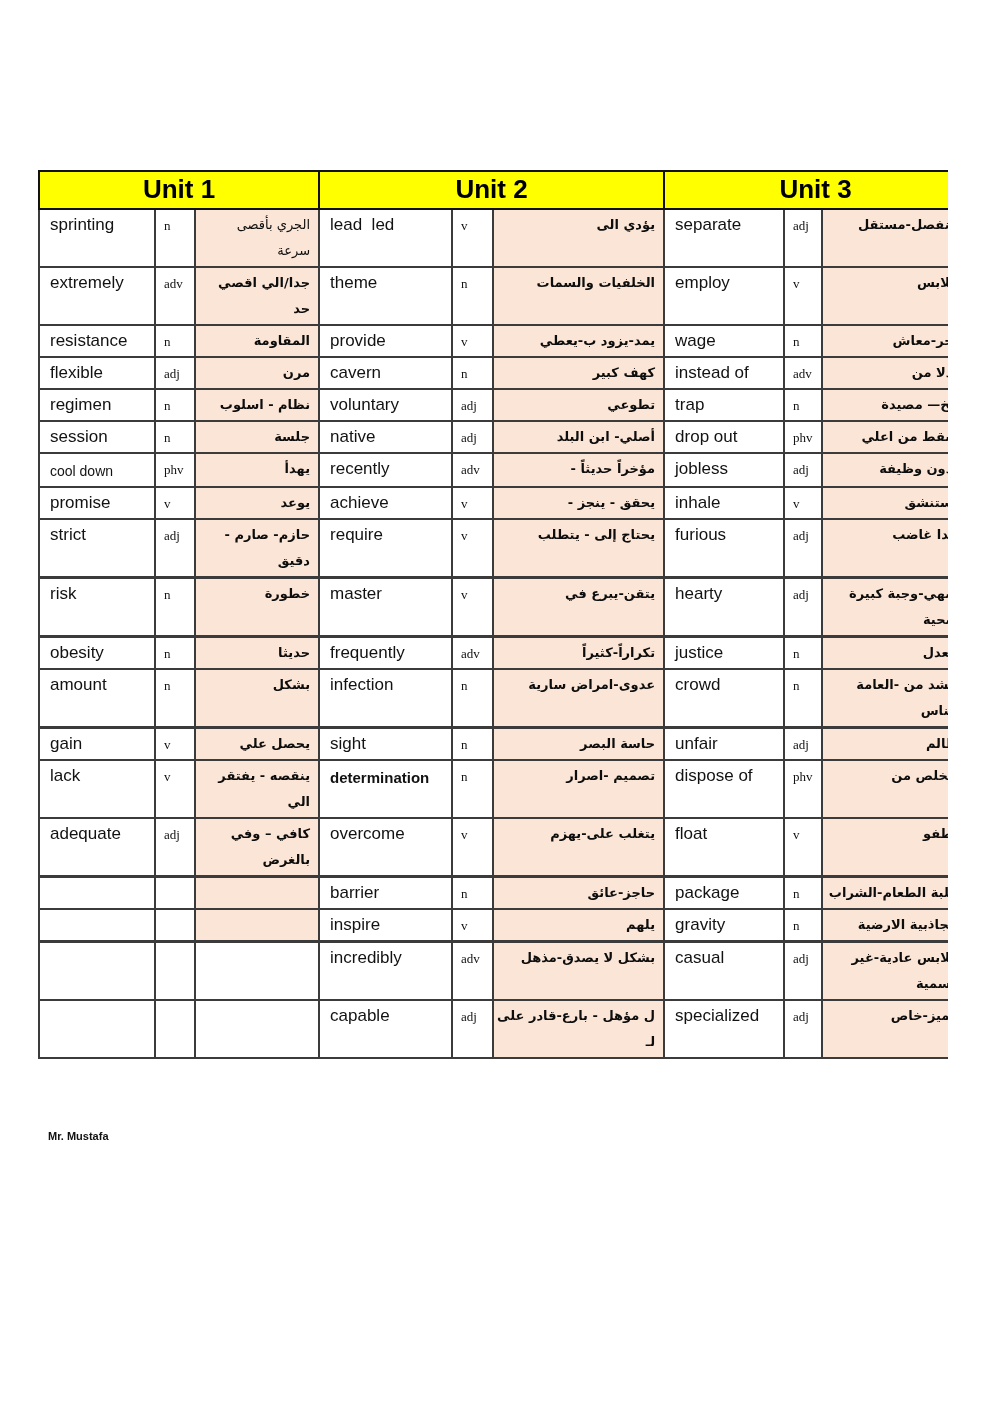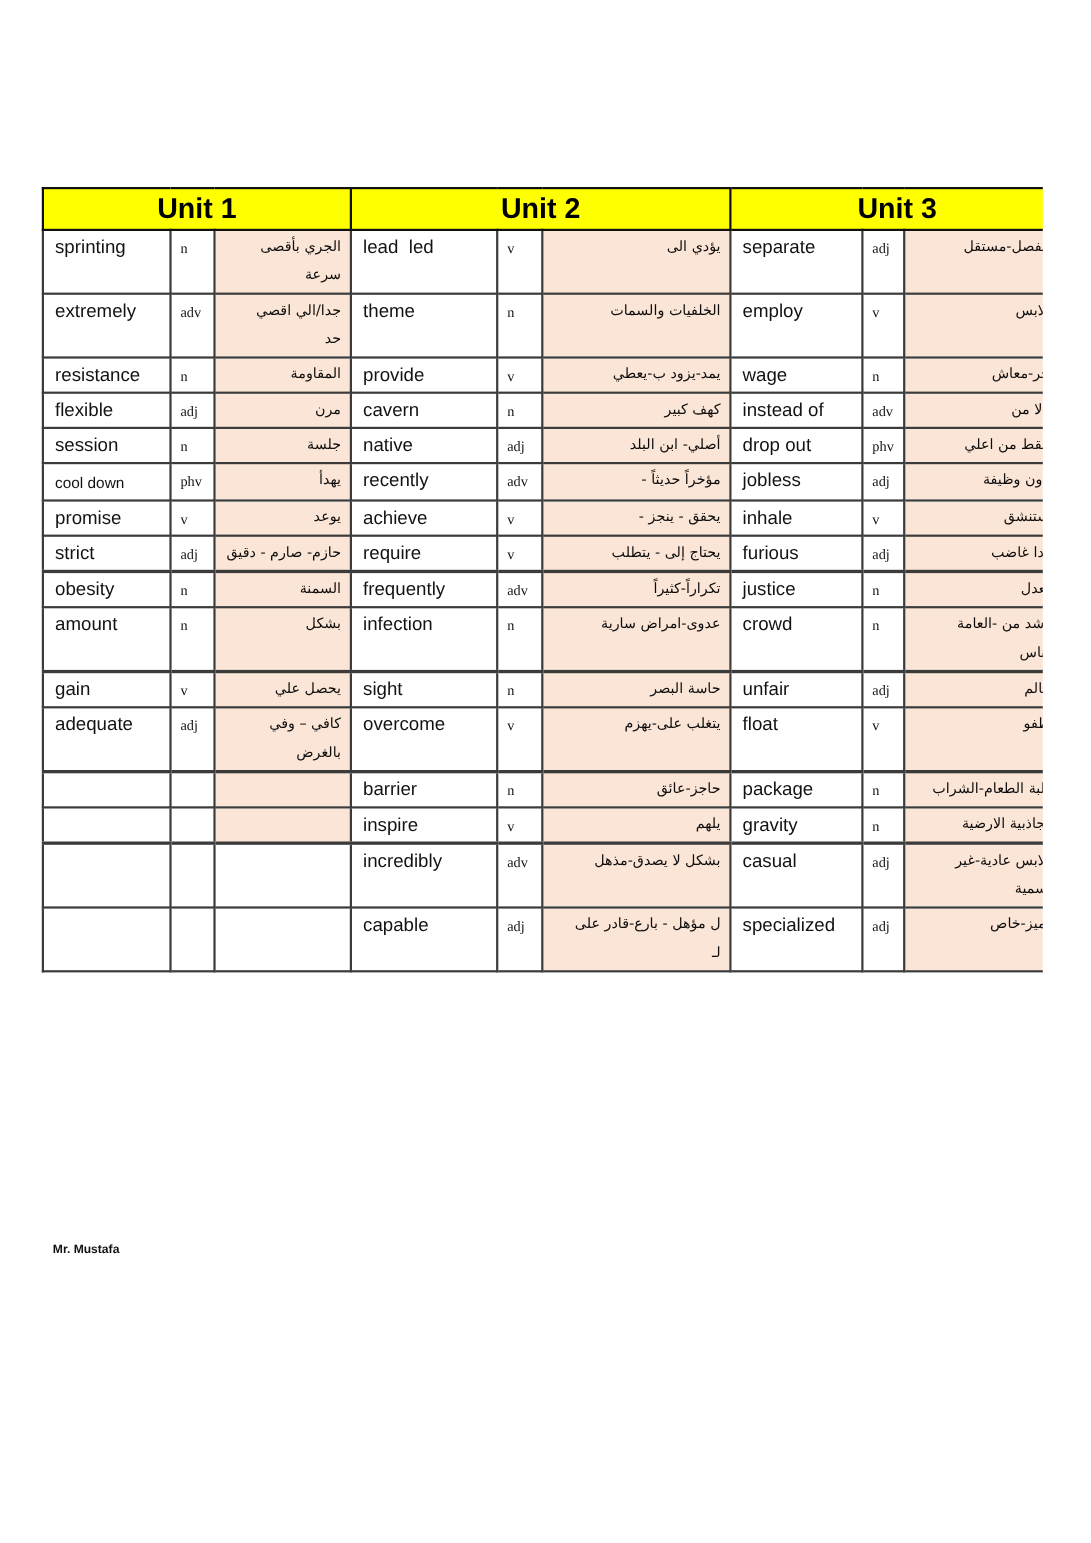--- a/index.html
+++ b/index.html
@@ -56,21 +56,21 @@
   td.pos {
     font-family: "Liberation Serif", serif;
     font-size: 13px;
     color: #121212;
     line-height: 22px;
     padding: 5px 2px 2px 8px;
   }
   td.ar {
     font-family: "DejaVu Sans", sans-serif;
     font-size: 13px;
-    font-weight: normal;
+    font-weight: bold;
     color: #0d0d0d;
     background: var(--trans-bg, #FBE5D6);
     line-height: 26px;
     padding: 2px 8px 2px 2px;
     white-space: pre-line;
     text-align: right;
   }
   td.ar.plain { background: #ffffff; }
   td.ar.light { font-weight: normal; margin-left: 32px; }
   .footer {
@@ -148,20 +148,31 @@
             <td class="pos">adj</td>
             <td class="ar" dir="rtl">مرن</td>
             <td class="en">cavern</td>
             <td class="pos">n</td>
             <td class="ar" dir="rtl">كهف كبير</td>
             <td class="en">instead of</td>
             <td class="pos">adv</td>
             <td class="ar" dir="rtl">بدلا من</td>
           </tr>
           <tr>
+            <td class="en">regimen</td>
+            <td class="pos">n</td>
+            <td class="ar" dir="rtl">نظام - اسلوب</td>
+            <td class="en">voluntary</td>
+            <td class="pos">adj</td>
+            <td class="ar" dir="rtl">تطوعي</td>
+            <td class="en">trap</td>
+            <td class="pos">n</td>
+            <td class="ar" dir="rtl">فخ— مصيدة</td>
+          </tr>
+          <tr>
             <td class="en">session</td>
             <td class="pos">n</td>
             <td class="ar" dir="rtl">جلسة</td>
             <td class="en">native</td>
             <td class="pos">adj</td>
             <td class="ar" dir="rtl">أصلي- ابن البلد</td>
             <td class="en">drop out</td>
             <td class="pos">phv</td>
             <td class="ar" dir="rtl">سقط من اعلي</td>
           </tr>
@@ -191,24 +202,36 @@
             <td class="en">strict</td>
             <td class="pos">adj</td>
             <td class="ar" dir="rtl">حازم- صارم - دقيق</td>
             <td class="en">require</td>
             <td class="pos">v</td>
             <td class="ar" dir="rtl">يحتاج إلى - يتطلب</td>
             <td class="en">furious</td>
             <td class="pos">adj</td>
             <td class="ar" dir="rtl">جدا غاضب</td>
           </tr>
+          <tr class="thick">
+            <td class="en">risk</td>
+            <td class="pos">n</td>
+            <td class="ar" dir="rtl">خطورة</td>
+            <td class="en">master</td>
+            <td class="pos">v</td>
+            <td class="ar" dir="rtl">يتقن-يبرع في</td>
+            <td class="en">hearty</td>
+            <td class="pos">adj</td>
+            <td class="ar" dir="rtl">شهي-وجبة كبيرة
+صحية</td>
+          </tr>
           <tr>
             <td class="en">obesity</td>
             <td class="pos">n</td>
-            <td class="ar" dir="rtl">السمنة</td>
+            <td class="ar" dir="rtl">حديثا</td>
             <td class="en">frequently</td>
             <td class="pos">adv</td>
             <td class="ar" dir="rtl">تكراراً-كثيراً</td>
             <td class="en">justice</td>
             <td class="pos">n</td>
             <td class="ar" dir="rtl">العدل</td>
           </tr>
           <tr class="thick">
             <td class="en">amount</td>
             <td class="pos">n</td>
@@ -224,20 +247,31 @@
           <tr>
             <td class="en">gain</td>
             <td class="pos">v</td>
             <td class="ar" dir="rtl">يحصل علي</td>
             <td class="en">sight</td>
             <td class="pos">n</td>
             <td class="ar" dir="rtl">حاسة البصر</td>
             <td class="en">unfair</td>
             <td class="pos">adj</td>
             <td class="ar" dir="rtl">ظالم</td>
+          </tr>
+          <tr>
+            <td class="en">lack</td>
+            <td class="pos">v</td>
+            <td class="ar" dir="rtl">ينقصه - يفتقر الي</td>
+            <td class="en bold">determination</td>
+            <td class="pos">n</td>
+            <td class="ar" dir="rtl">تصميم -اصرار</td>
+            <td class="en">dispose of</td>
+            <td class="pos">phv</td>
+            <td class="ar" dir="rtl">يتخلص من</td>
           </tr>
           <tr class="thick">
             <td class="en">adequate</td>
             <td class="pos">adj</td>
             <td class="ar" dir="rtl">كافي – وفي
 بالغرض</td>
             <td class="en">overcome</td>
             <td class="pos">v</td>
             <td class="ar" dir="rtl">يتغلب على-يهزم</td>
             <td class="en">float</td>

